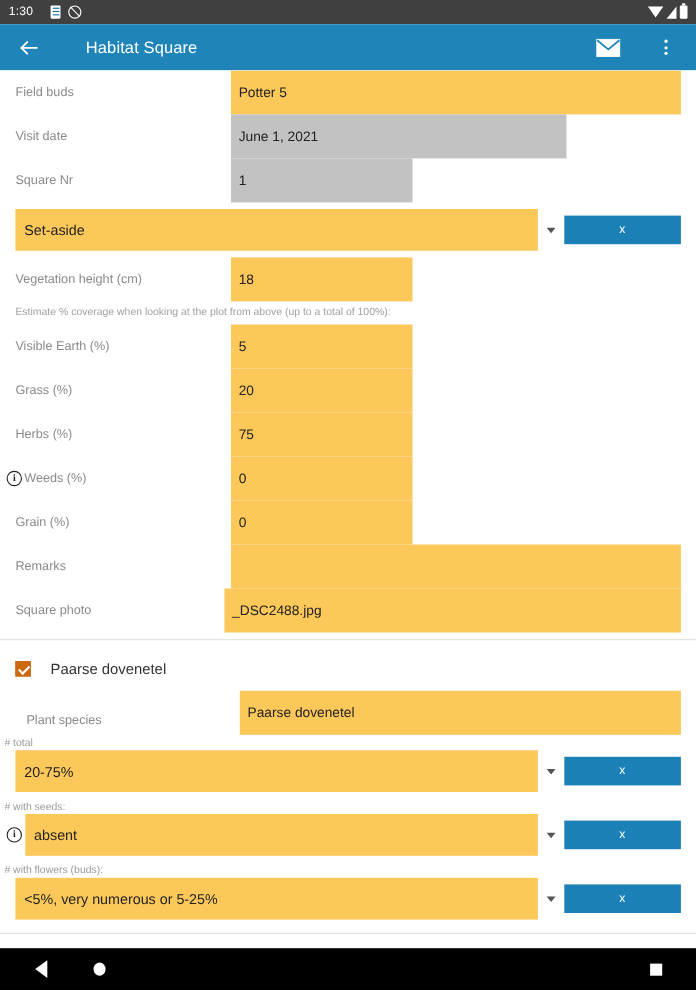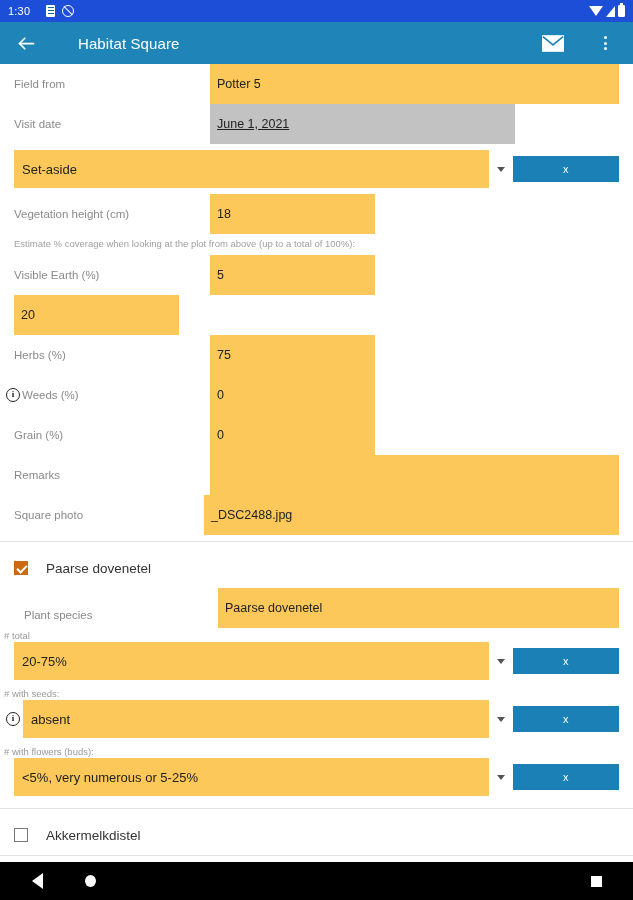--- a/index.html
+++ b/index.html
@@ -6,21 +6,21 @@
   html, body {
     width: 633px; height: 900px;
     font-family: "Liberation Sans", sans-serif;
     background: #ffffff;
     overflow: hidden;
   }
   #app { position: relative; width: 633px; height: 900px; display: flex; flex-direction: column; }
 
   
   .statusbar {
-    height: 22px; background: #1d4ed8; color: #ffffff;
+    height: 22px; background: #404040; color: #ffffff;
     display: flex; align-items: center; padding: 0 8px;
     font-size: 11px; flex: 0 0 22px; justify-content: space-between;
   }
   .sb-time { margin-right: 9px; letter-spacing: .2px; }
   .sb-left { display: flex; align-items: center; gap: 7px; }
   .sb-spacer { flex: 1; }
   .sb-right { display: flex; align-items: center; gap: 3px; }
   .ic-note { width: 9px; height: 12px; background: #fff; border-radius: 1px; position: relative; }
   .ic-note::after { content:""; position:absolute; top:1.5px; left:1.5px; width:6px; height:1.2px; background:#13699B; box-shadow:0 3px 0 #13699B, 0 6px 0 #13699B; }
   .ic-noSound { width: 12px; height: 12px; border: 1.4px solid #fff; border-radius: 50%; position: relative; }
@@ -46,21 +46,21 @@
 
   .row { display:flex; align-items:center; padding: 0 14px; min-height: 40px; }
   .lbl { font-size: 11.5px; color: #8a8a8a; width: 196px; flex: 0 0 196px; }
   .lbl.ind { padding-left: 10px; margin-top: 14px; }
   .fld {
     height: 40px; background: #FCC85A; color: #222; font-size: 12.5px;
     display:flex; align-items:center; padding: 0 7px; cursor: text;
   }
   .fld.gray { background: #C2C2C2; }
   .w-rest { flex: 1 1 auto; }
-  .w-305 { width: 305px; flex: 0 0 305px; text-decoration: underline; }
+  .w-305 { width: 305px; flex: 0 0 305px; }
   .w-165 { width: 165px; flex: 0 0 165px; }
 
   .hint { font-size: 9.5px; color: #a0a0a0; padding: 4px 14px 6px 14px; }
 
   
   .ddrow { display:flex; align-items:center; padding: 6px 14px 6px 14px; gap: 0; }
   .infoicon {
     width: 14px; height: 14px; border: 1.4px solid #222; border-radius: 50%;
     font-size: 9px; line-height: 11px; text-align:center; color:#222;
     font-family: "Liberation Serif", serif; font-weight: bold; flex:0 0 14px;
@@ -140,29 +140,33 @@
           <i></i>
           <i></i>
           <i></i>
         </span>
     </div>
   </div>
 
   <div class="body">
 
     <div class="row">
-      <div class="lbl">Field from</div>
+      <div class="lbl">Field buds</div>
       <div class="fld w-rest">Potter 5</div>
     </div>
 
     <div class="row">
       <div class="lbl">Visit date</div>
       <div class="fld gray w-305">June 1, 2021</div>
     </div>
 
+    <div class="row">
+      <div class="lbl">Square Nr</div>
+      <div class="fld gray w-165">1</div>
+    </div>
 
     <div class="ddrow">
       <div class="dd">Set-aside</div>
       <div class="caret">
           <i></i>
         </div>
       <button class="xbtn">x</button>
     </div>
 
     <div class="row">
@@ -171,20 +175,21 @@
     </div>
 
     <div class="hint">Estimate % coverage when looking at the plot from above (up to a total of 100%):</div>
 
     <div class="row">
       <div class="lbl">Visible Earth (%)</div>
       <div class="fld w-165">5</div>
     </div>
 
     <div class="row">
+      <div class="lbl">Grass (%)</div>
       <div class="fld w-165">20</div>
     </div>
 
     <div class="row">
       <div class="lbl">Herbs (%)</div>
       <div class="fld w-165">75</div>
     </div>
 
     <div class="row" style="padding-left:4px;">
       <div class="lbl" style="width:206px;flex:0 0 206px;display:flex;align-items:center;">

